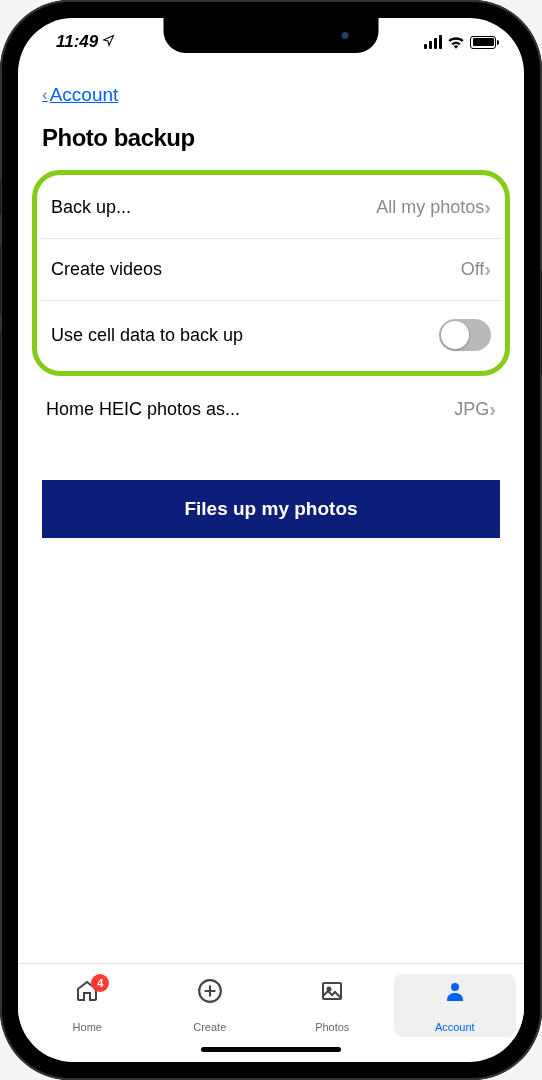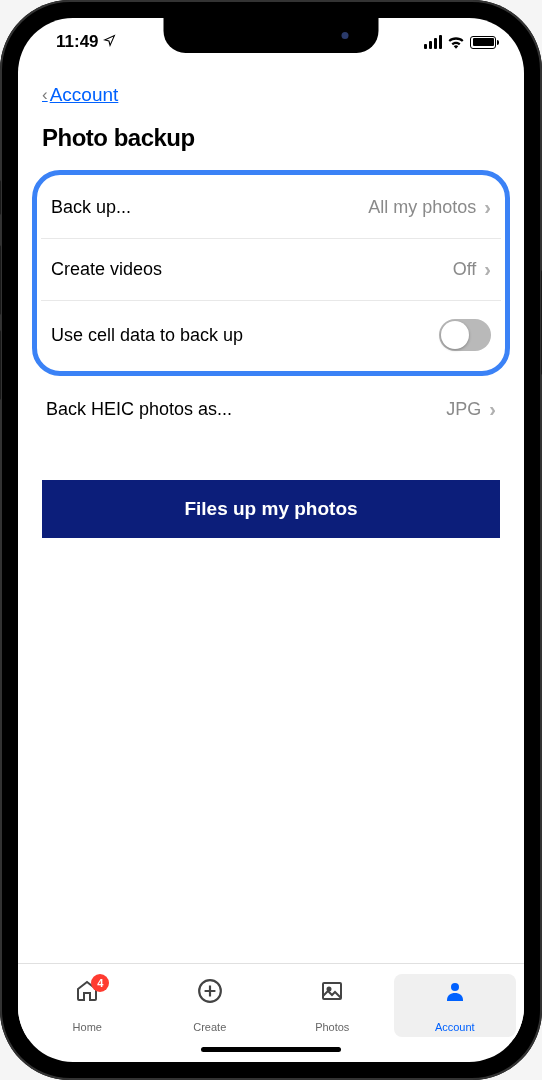--- a/index.html
+++ b/index.html
@@ -70,20 +70,21 @@
     .status-bar {
       height: 48px;
       display: flex;
       justify-content: space-between;
       align-items: center;
       padding: 0 28px 0 38px;
       font-size: 17px;
       font-weight: 600;
       color: #000;
       position: relative;
+      font-style: italic;
     }
     .status-left {
       display: flex;
       align-items: center;
       gap: 4px;
     }
     .status-right {
       display: flex;
       align-items: center;
       gap: 5px;
@@ -154,21 +155,21 @@
     .page-title {
       font-size: 24px;
       font-weight: 700;
       padding: 10px 24px 18px;
       letter-spacing: -0.5px;
     }
     .settings-list {
       padding: 0 12px;
     }
     .highlight-group {
-      border: 5px solid #3b82f6;
+      border: 5px solid #84cc16;
       border-radius: 28px;
       padding: 2px 4px;
       margin: 0 2px 2px;
     }
     .setting-row {
       display: flex;
       justify-content: space-between;
       align-items: center;
       padding: 18px 10px;
       border-bottom: 1px solid #e8e8e8;
@@ -178,21 +179,21 @@
     .settings-list > .setting-row:last-child {
       border-bottom: none;
     }
     .setting-label {
       font-size: 18px;
       color: #000;
     }
     .setting-value-wrap {
       display: flex;
       align-items: center;
-      gap: 8px;
+      gap: 0;
       margin-left: 32px;
     }
     .setting-value {
       font-size: 18px;
       color: #8a8a8a;
     }
     .chevron-right {
       color: #b0b0b0;
       font-size: 20px;
       font-weight: 600;
@@ -365,21 +366,21 @@
           <div class="setting-row">
             <span class="setting-label">Use cell data to back up</span>
             <div class="toggle">
               <div class="toggle-knob"></div>
             </div>
           </div>
 
         </div>
 
         <div class="setting-row outer-row">
-          <span class="setting-label">Back HEIC photos as...</span>
+          <span class="setting-label">Home HEIC photos as...</span>
           <div class="setting-value-wrap">
             <span class="setting-value">JPG</span>
             <span class="chevron-right">›</span>
           </div>
         </div>
       </div>
 
       <div class="primary-button">
         <span>Files up my photos</span>
       </div>

